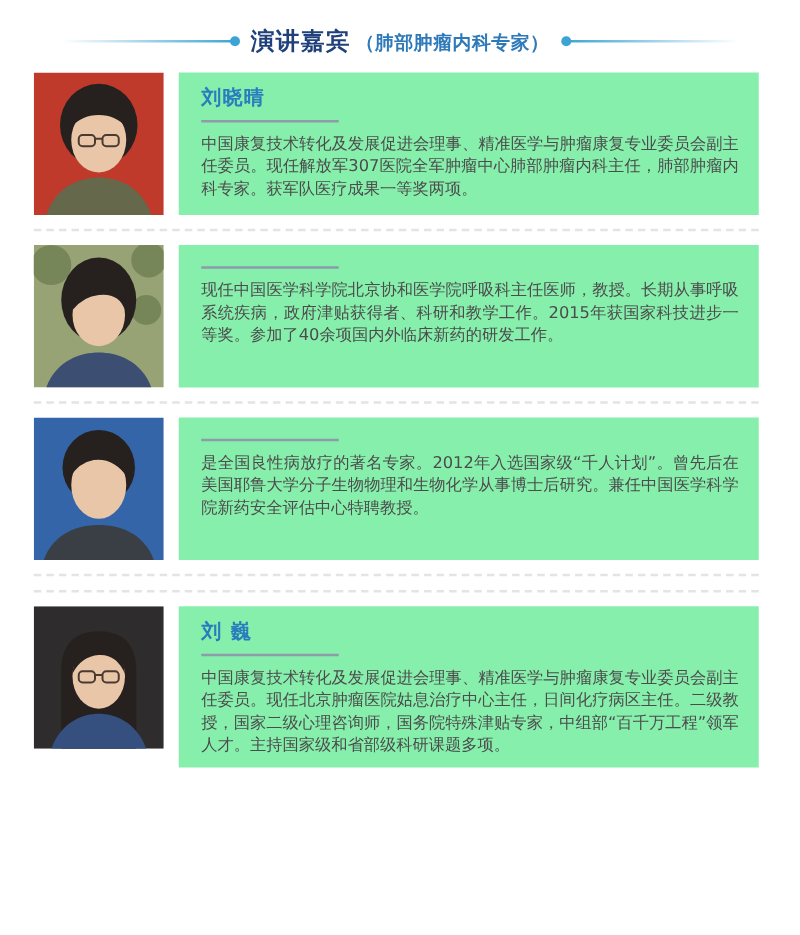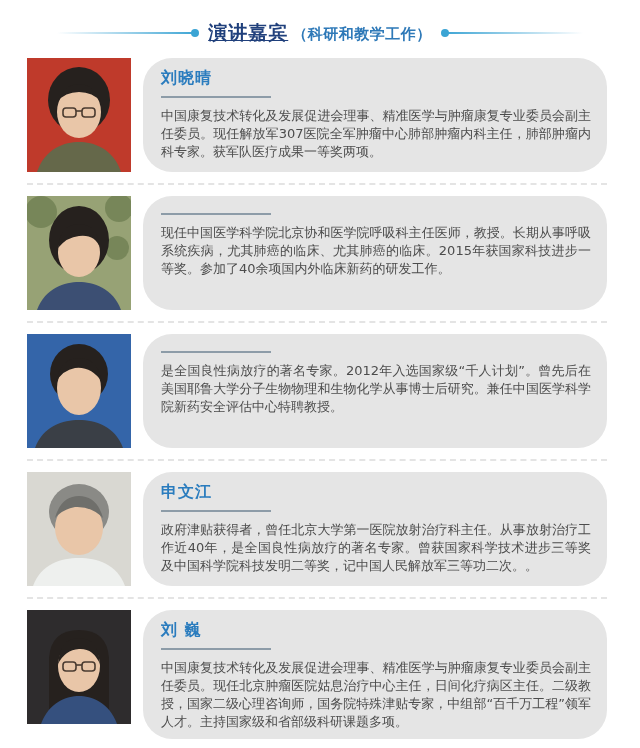--- a/index.html
+++ b/index.html
@@ -25,38 +25,37 @@
   .hline-right { background: linear-gradient(to left,  rgba(59,164,212,0), #3ba4d4); }
   .hline .dot {
     position: absolute; top: -3px;
     width: 8px; height: 8px; border-radius: 50%;
     background: #3ba4d4;
   }
   .hline-left  .dot { right: -2px; }
   .hline-right .dot { left: -2px; }
   .title-wrap { display: flex; align-items: baseline; gap: 4px; white-space: nowrap; }
   .page-title {
-    font-size: 19px; font-weight: bold; color: #20407c; letter-spacing: 1px; text-decoration: underline;
+    font-size: 19px; font-weight: bold; color: #20407c; letter-spacing: 1px;
   }
   .page-subtitle {
     font-size: 15px; font-weight: bold; color: #2e79b8; letter-spacing: 0.5px;
   }
 
   
   .cards { padding: 6px 33px 8px 27px; }
   .card { display: flex; align-items: stretch; gap: 12px; }
   .photo {
     width: 104px; height: 114px; flex: 0 0 104px; display: block;
   }
   .panel {
     flex: 1;
-    background: #e5e5e5;
+    background: #86efac;
     padding: 10px 16px 8px 18px;
     min-height: 114px;
-    border-radius: 29px;
   }
   .name {
     font-size: 16px; font-weight: bold; color: #2a7cbe; letter-spacing: 1px;
   }
   .rule {
     width: 110px; height: 2px; background: #8d9ca8;
     margin: 7px 0 9px 0;
   }
   .bio {
     font-size: 13px; line-height: 18px; color: #4c4c4c;
@@ -77,21 +76,21 @@
 </style>
 </head>
 <body>
 
 <div class="header">
   <div class="hline hline-left">
     <span class="dot"></span>
   </div>
   <div class="title-wrap">
     <span class="page-title">演讲嘉宾</span>
-    <span class="page-subtitle">（科研和教学工作）</span>
+    <span class="page-subtitle">（肺部肿瘤内科专家）</span>
   </div>
   <div class="hline hline-right">
     <span class="dot"></span>
   </div>
 </div>
 
 <div class="cards">
 
   <section class="card">
     <svg class="photo" viewBox="0 0 104 114" aria-hidden="true">
@@ -119,21 +118,21 @@
       <circle class="ph-leaf" cx="14" cy="16" r="16"></circle>
       <circle class="ph-leaf" cx="92" cy="12" r="14"></circle>
       <circle class="ph-leaf" cx="90" cy="52" r="12"></circle>
       <ellipse class="ph-hair" cx="52" cy="44" rx="30" ry="34"></ellipse>
       <ellipse class="ph-face" cx="52" cy="56" rx="21" ry="25"></ellipse>
       <path class="ph-hair" d="M31,52 Q33,28 52,28 Q71,28 73,52 Q68,38 52,40 Q40,41 31,52 Z"></path>
       <path d="M10,114 C18,92 38,86 52,86 C66,86 86,92 94,114 Z" fill="#3c4f73"></path>
     </svg>
     <div class="panel">
       <div class="rule"></div>
-      <p class="bio">现任中国医学科学院北京协和医学院呼吸科主任医师，教授。长期从事呼吸系统疾病，尤其肺癌的临床、尤其肺癌的临床。2015年获国家科技进步一等奖。参加了40余项国内外临床新药的研发工作。</p>
+      <p class="bio">现任中国医学科学院北京协和医学院呼吸科主任医师，教授。长期从事呼吸系统疾病，政府津贴获得者、科研和教学工作。2015年获国家科技进步一等奖。参加了40余项国内外临床新药的研发工作。</p>
     </div>
   </section>
 
   <div class="sep"></div>
 
   <section class="card">
     <svg class="photo" viewBox="0 0 104 114" aria-hidden="true">
       <rect width="104" height="114" fill="#3465a9"></rect>
       <ellipse class="ph-hair" cx="52" cy="40" rx="29" ry="30"></ellipse>
       <ellipse class="ph-face" cx="52" cy="54" rx="22" ry="27"></ellipse>
@@ -141,34 +140,20 @@
       <path d="M8,114 C16,92 36,86 52,86 C68,86 88,92 96,114 Z" fill="#3a3f46"></path>
     </svg>
     <div class="panel">
       <div class="rule"></div>
       <p class="bio">是全国良性病放疗的著名专家。2012年入选国家级“千人计划”。曾先后在美国耶鲁大学分子生物物理和生物化学从事博士后研究。兼任中国医学科学院新药安全评估中心特聘教授。</p>
     </div>
   </section>
 
   <div class="sep"></div>
 
-  <section class="card">
-    <svg class="photo" viewBox="0 0 104 114" aria-hidden="true">
-      <rect width="104" height="114" fill="#d9d8d2"></rect>
-      <ellipse class="ph-hair-gray" cx="52" cy="40" rx="30" ry="28" fill="#8a8a86"></ellipse>
-      <ellipse class="ph-face" cx="52" cy="56" rx="24" ry="27"></ellipse>
-      <path d="M28,46 Q34,24 52,24 Q70,24 76,46 Q64,34 48,35 Q36,37 28,46 Z" fill="#6f6f6b"></path>
-      <path d="M6,114 C14,92 34,86 52,86 C70,86 90,92 98,114 Z" fill="#eef0ee"></path>
-    </svg>
-    <div class="panel">
-      <h2 class="name">申文江</h2>
-      <div class="rule"></div>
-      <p class="bio">政府津贴获得者，曾任北京大学第一医院放射治疗科主任。从事放射治疗工作近40年，是全国良性病放疗的著名专家。曾获国家科学技术进步三等奖及中国科学院科技发明二等奖，记中国人民解放军三等功二次。。</p>
-    </div>
-  </section>
 
   <div class="sep"></div>
 
   <section class="card">
     <svg class="photo" viewBox="0 0 104 114" aria-hidden="true">
       <rect width="104" height="114" fill="#2e2c2d"></rect>
       <path class="ph-hair" d="M22,114 L22,48 Q24,20 52,20 Q80,20 82,48 L82,114 Z"></path>
       <ellipse class="ph-face" cx="52" cy="56" rx="21" ry="26"></ellipse>
       <path class="ph-hair" d="M31,54 Q33,28 52,28 Q71,28 73,54 Q66,38 52,39 Q38,40 31,54 Z"></path>
       <rect class="ph-glasses" x="36" y="52" width="13" height="9" rx="3"></rect>

